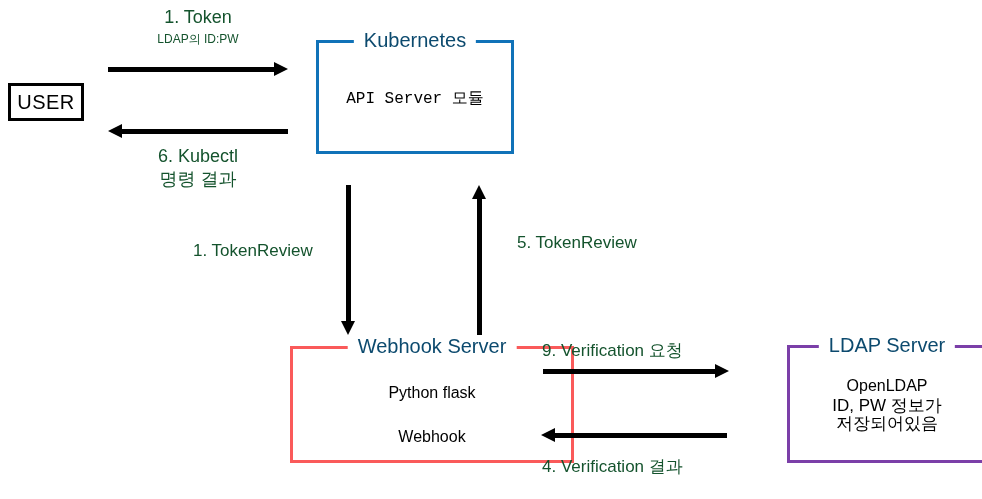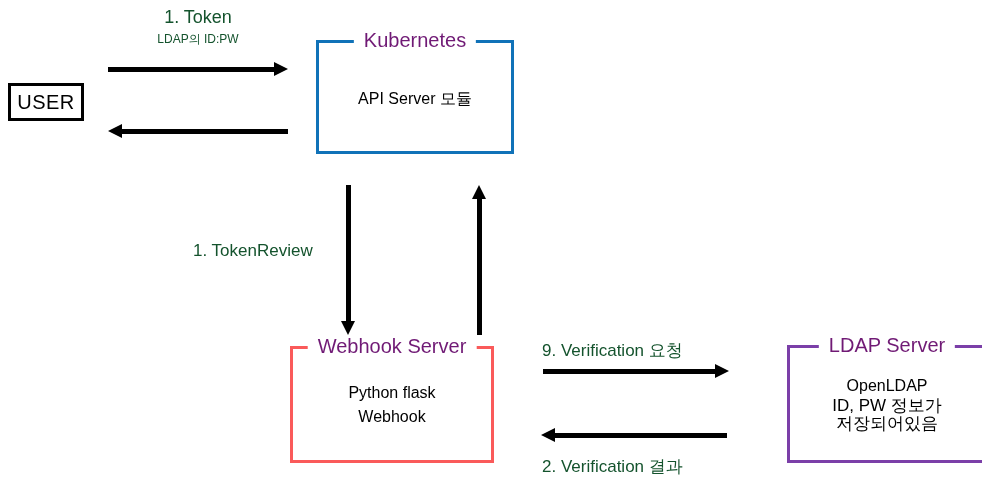--- a/index.html
+++ b/index.html
@@ -47,21 +47,21 @@
   }
   .titled-box .legend {
     position: absolute;
     top: -15px;
     left: 50%;
     transform: translateX(-50%);
     background: #ffffff;
     padding: 0 10px;
     font-size: 20px;
     white-space: nowrap;
-    color: #701a75;
+    color: #0c4a6e;
     line-height: 24px;
   }
   .titled-box .body {
     position: absolute;
     left: 0;
     right: 0;
     top: 0;
     bottom: 0;
     display: flex;
     flex-direction: column;
@@ -73,31 +73,31 @@
 
   
   .box-k8s {
     left: 316px;
     top: 40px;
     width: 198px;
     height: 114px;
     border-color: #1072b8;
   }
   .box-k8s .body { justify-content: center; padding-top: 4px; }
-  .k8s-line { font-size: 16px; line-height: 22px; }
+  .k8s-line { font-size: 16px; line-height: 22px; font-family: Liberation Mono, monospace; }
 
   
   .box-webhook {
     left: 290px;
     top: 346px;
-    width: 204px;
+    width: 284px;
     height: 117px;
     border-color: #fa5a5a;
   }
-  .webhook-line { font-size: 16px; line-height: 24px; }
+  .webhook-line { font-size: 16px; line-height: 24px; margin-top: 20px; }
 
   
   .box-ldap {
     left: 747px;
     top: 345px;
     width: 200px;
     height: 118px;
     border-color: #7b3fa8;
     margin-left: 40px;
   }
@@ -189,45 +189,50 @@
   </div>
   <div class="label center" style="left:110px; top:6px; width:176px;">
     <div class="l1">1. Token</div>
     <div class="l2">LDAP의 ID:PW</div>
   </div>
 
   <div class="arrow-h left" style="left:108px; top:124px; width:180px;">
     <div class="shaft"></div>
     <div class="head"></div>
   </div>
+  <div class="label center" style="left:110px; top:145px; width:176px;">
+    <div class="l1">6. Kubectl</div>
+    <div class="l1">명령 결과</div>
+  </div>
 
   <div class="arrow-v down" style="left:341px; top:185px; height:150px;">
     <div class="shaft"></div>
     <div class="head"></div>
   </div>
   <div class="label" style="left:193px; top:239px;">
     <div class="lbig">1. TokenReview</div>
   </div>
 
   <div class="arrow-v up" style="left:472px; top:185px; height:150px;">
     <div class="shaft"></div>
     <div class="head"></div>
   </div>
   <div class="label" style="left:517px; top:231px;">
+    <div class="lbig">5. TokenReview</div>
   </div>
 
   <div class="arrow-h right" style="left:543px; top:364px; width:186px;">
     <div class="shaft"></div>
     <div class="head"></div>
   </div>
   <div class="label" style="left:542px; top:339px;">
     <div class="lbig">9. Verification 요청</div>
   </div>
 
   <div class="arrow-h left" style="left:541px; top:428px; width:186px;">
     <div class="shaft"></div>
     <div class="head"></div>
   </div>
   <div class="label" style="left:542px; top:455px;">
-    <div class="lbig">2. Verification 결과</div>
+    <div class="lbig">4. Verification 결과</div>
   </div>
 
 </div>
 
 </body></html>

